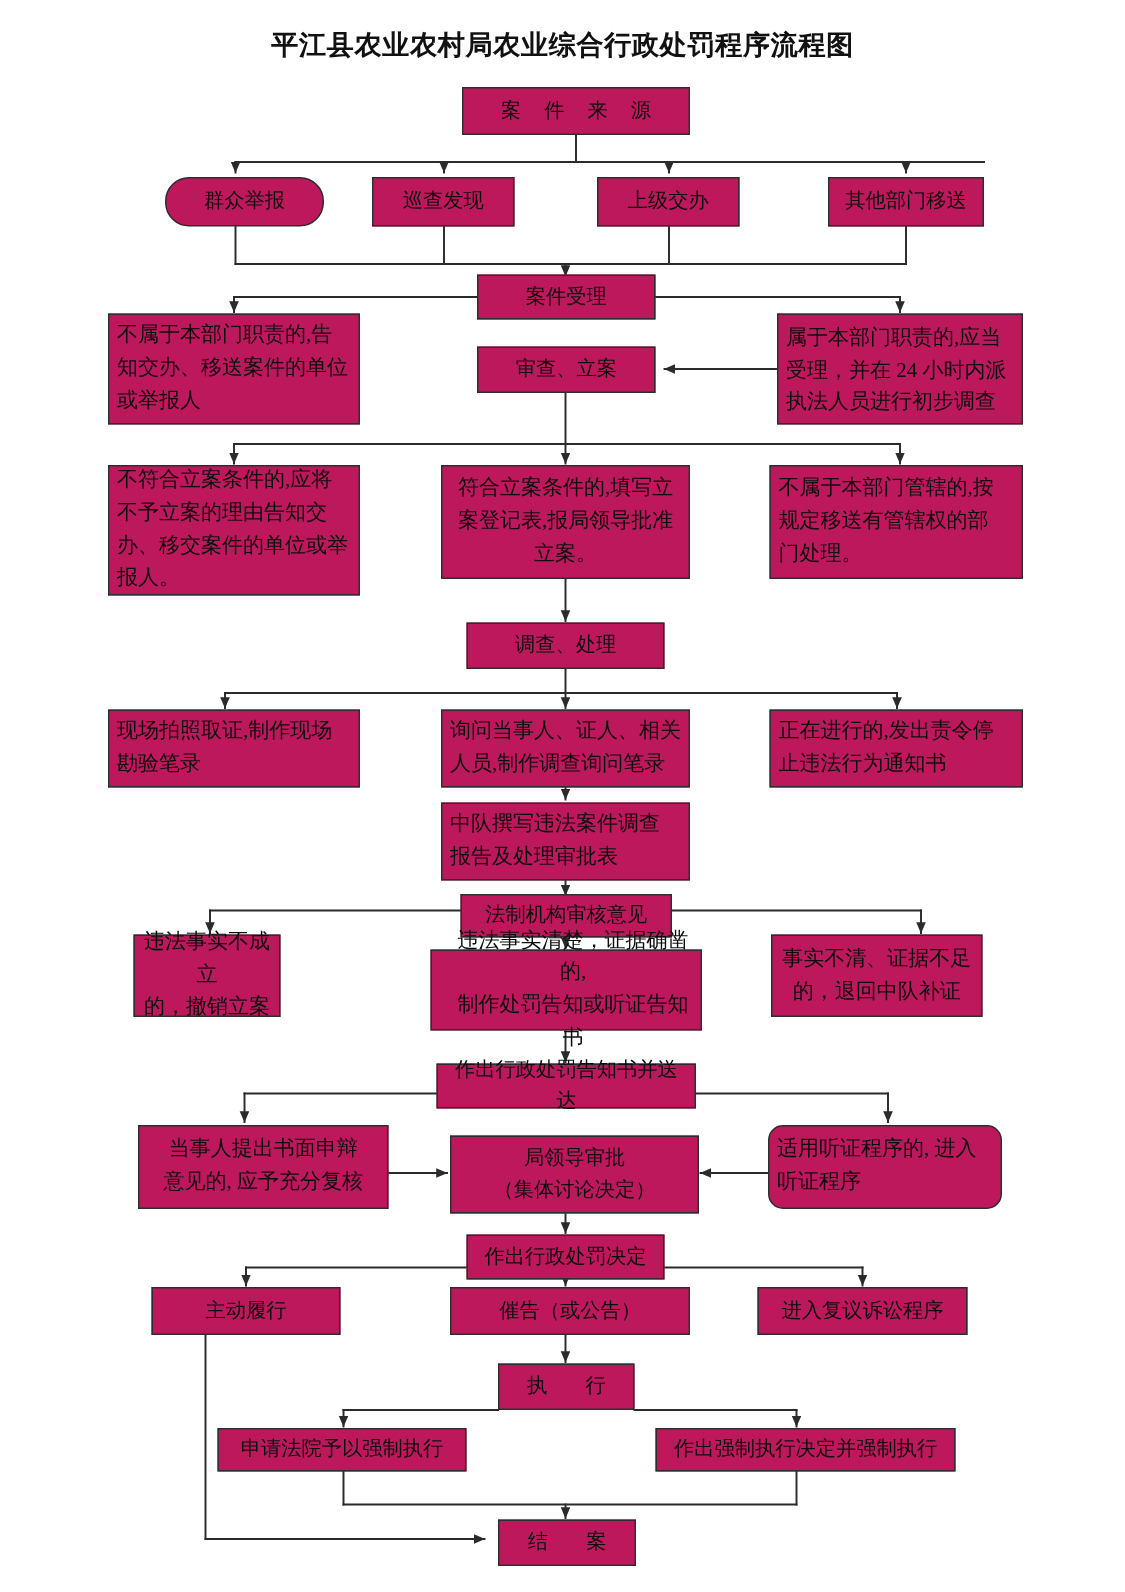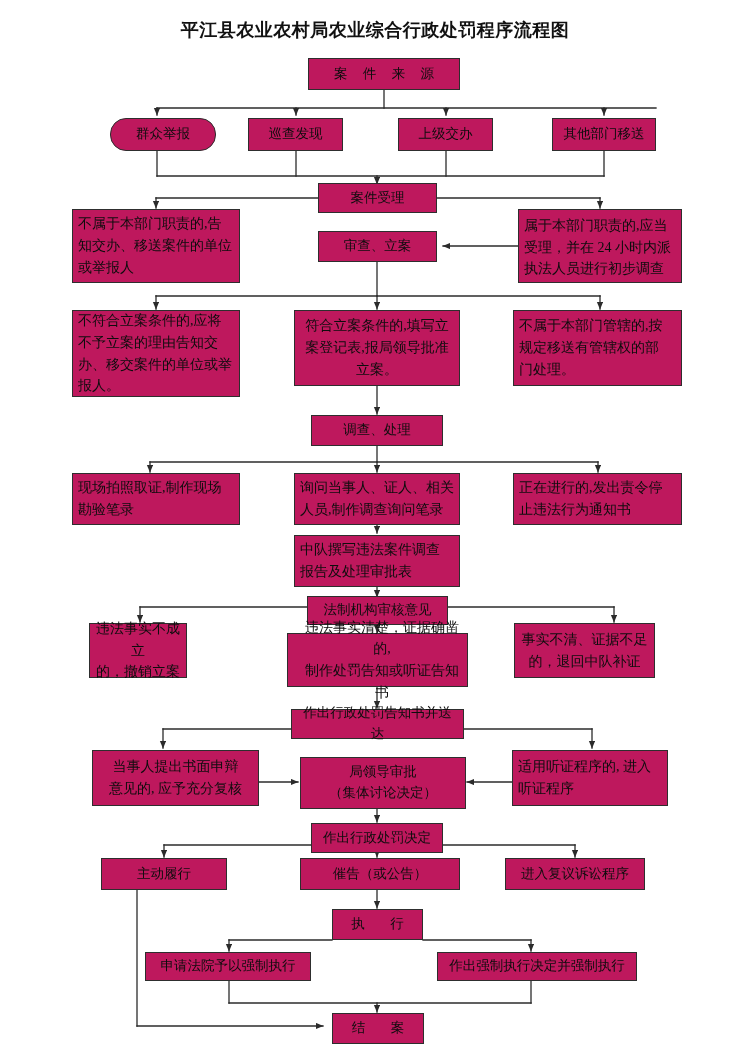--- a/index.html
+++ b/index.html
@@ -257,21 +257,21 @@
   </div>
 
   <div class="flow-box sm" style="left:92px; top:750px; width:167px; height:56px;">
     <span class="txt">当事人提出书面申辩
 意见的, 应予充分复核</span>
   </div>
   <div class="flow-box" style="left:300px; top:757px; width:166px; height:52px;">
     <span class="txt">局领导审批
 （集体讨论决定）</span>
   </div>
-  <div class="flow-box sm just" style="left:512px; top:750px; width:156px; height:56px;">
+  <div class="flow-box sm just" style="left:512px; top:750px; width:156px; height:56px;border-radius:10px;">
     <span class="txt">适用听证程序的, 进入
 听证程序</span>
   </div>
 
   <div class="flow-box" style="left:311px; top:823px; width:132px; height:30px;">
     <span class="txt">作出行政处罚决定</span>
   </div>
 
   <div class="flow-box" style="left:101px; top:858px; width:126px; height:32px;">
     <span class="txt">主动履行</span>

